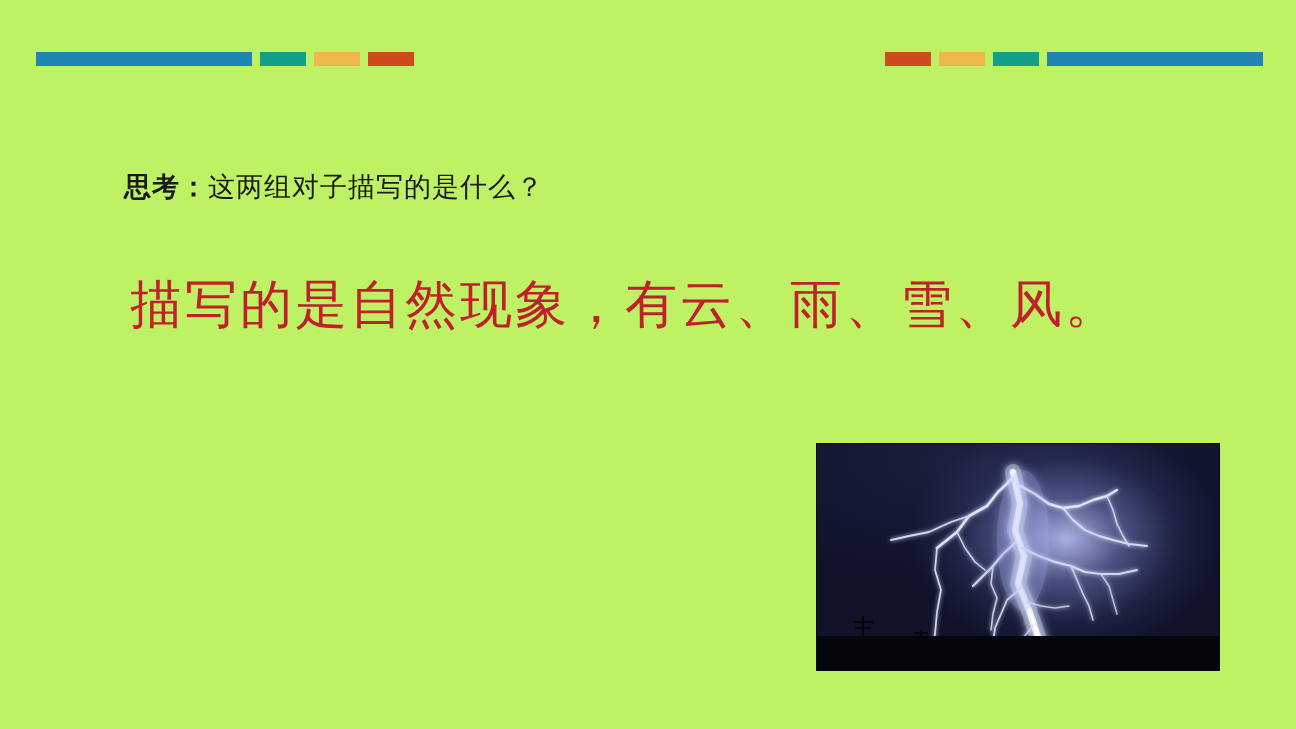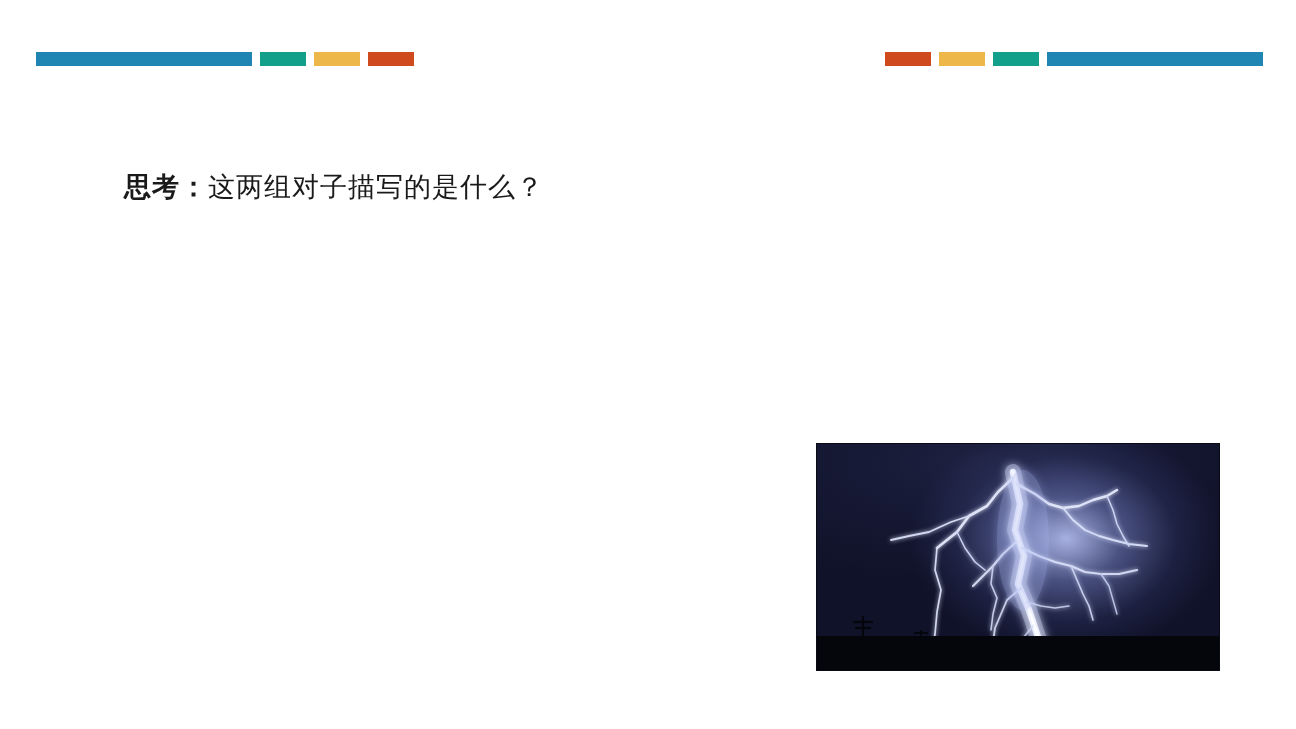--- a/index.html
+++ b/index.html
@@ -12,21 +12,21 @@
     height: 729px;
     background: #fbf4e0;
     font-family: "Liberation Sans", "DejaVu Sans", sans-serif;
     overflow: hidden;
     position: relative;
   }
 
   .slide {
     position: absolute;
     inset: 0;
-    background: #ffffff;
+    background: #bef264;
   }
 
   
   .bar-group {
     position: absolute;
     top: 52px;
     height: 14px;
     display: flex;
     align-items: center;
   }
@@ -121,20 +121,21 @@
     <span class="bar short" style="background-color: rgb(207, 75, 30);"></span>
     <span class="bar short" style="background-color: rgb(238, 183, 73);"></span>
     <span class="bar short" style="background-color: rgb(18, 160, 138);"></span>
     <span class="bar long" style="background-color: rgb(31, 134, 180);"></span>
   </div>
 
   <div class="question-line" style="color: rgb(26, 26, 26);">
     <span class="question-label">思考：</span><span class="question-text">这两组对子描写的是什么？</span>
   </div>
 
+  <div class="answer-line" style="color: rgb(192, 32, 42);">描写的是自然现象，有云、雨、雪、风。</div>
 
   <div class="photo">
     <div class="photo-sky"></div>
     <svg viewBox="0 0 402 226" preserveAspectRatio="none">
       <defs>
         <filter id="glow" x="-60%" y="-60%" width="220%" height="220%">
           <feGaussianBlur stdDeviation="5" result="b"></feGaussianBlur>
           <feMerge>
               <feMergeNode in="b"></feMergeNode>
               <feMergeNode in="SourceGraphic"></feMergeNode>

